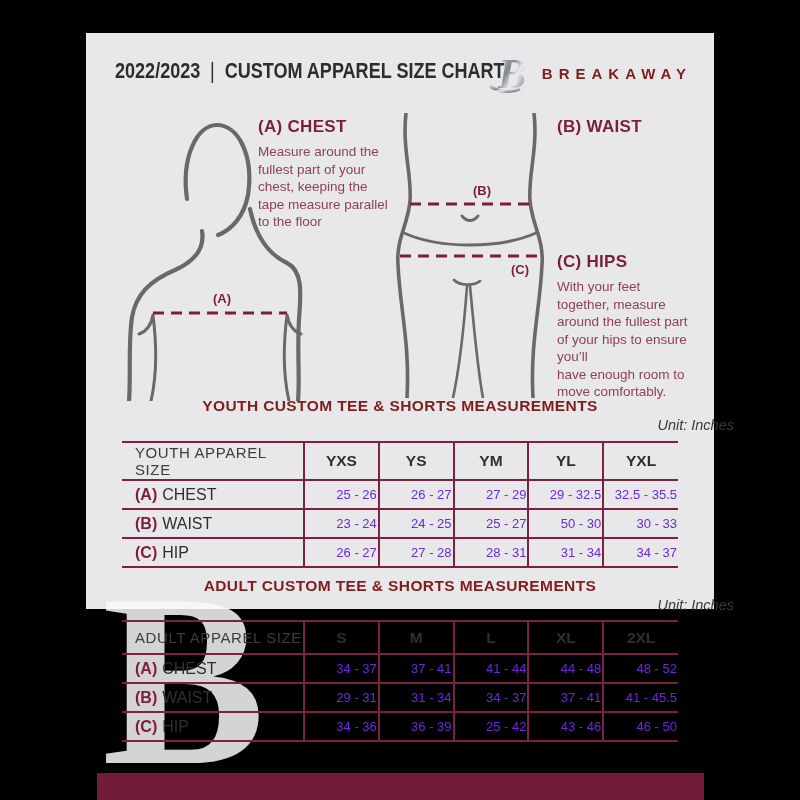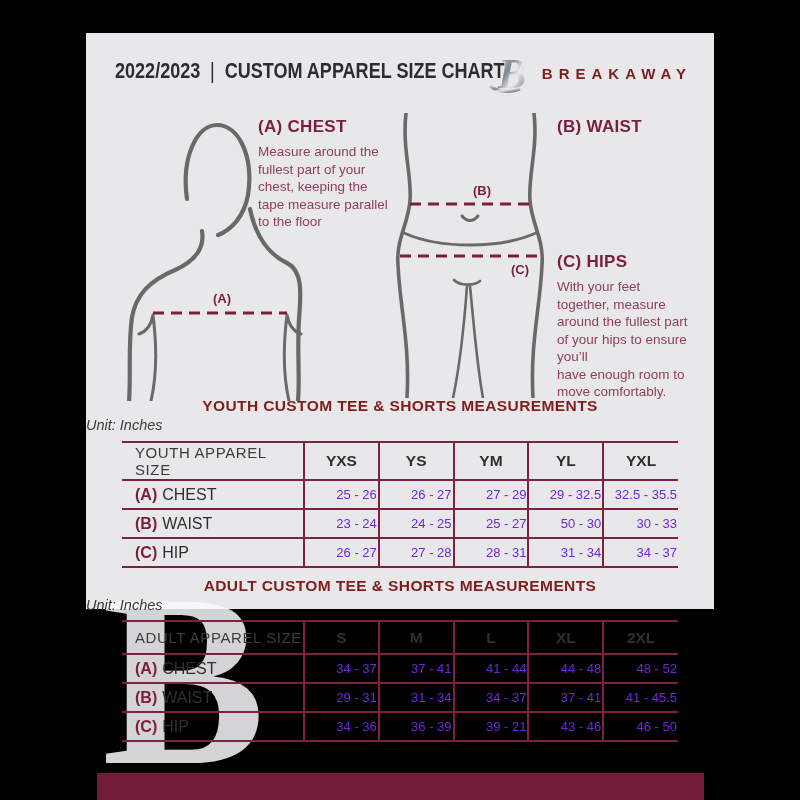--- a/index.html
+++ b/index.html
@@ -45,22 +45,22 @@
   #fig-hips{left:294px;top:80px;}
   .fig path{fill:none;stroke:#696969;stroke-linecap:round;}
   .fig .dash{stroke:#7d1e38;stroke-dasharray:11 7;stroke-width:3.2;stroke-linecap:butt;}
   .fig text{font-family:"Liberation Sans",sans-serif;font-size:13px;font-weight:bold;fill:#7b1e3a;}
   
   .tbl-title{
     position:absolute;left:0;width:100%;text-align:center;
     font-size:15.5px;font-weight:bold;color:#7f1d1d;letter-spacing:.4px;
   }
   .tbl-unit{
-    position:absolute;left:0;width:100%;text-align:left;
-    font-size:14.5px;font-style:italic;color:#3a3a3a;
+    position:absolute;left:0;width:100%;text-align:right;
+    font-size:14.5px;font-style:italic;color:#3a3a3a;padding-left:20px;
   }
   #youth-title{top:364px;}  #youth-unit{top:384px;}
   #adult-title{top:544px;}  #adult-unit{top:564px;}
   
   .size-table{
     position:absolute;left:36px;width:556px;border-collapse:collapse;
     table-layout:fixed;z-index:1;
   }
   #youth-table{top:408px;}
   #adult-table{top:587px;}
@@ -239,21 +239,21 @@
         <td class="val">29 - 31</td>
         <td class="val">31 - 34</td>
         <td class="val">34 - 37</td>
         <td class="val">37 - 41</td>
         <td class="val">41 - 45.5</td>
       </tr>
       <tr>
         <td class="row-label"><span class="prefix">(C)</span><span>HIP</span></td>
         <td class="val">34 - 36</td>
         <td class="val">36 - 39</td>
-        <td class="val">39 - 21</td>
+        <td class="val">25 - 42</td>
         <td class="val">43 - 46</td>
         <td class="val">46 - 50</td>
       </tr>
     </tbody>
   </table>
 
   <div class="footer-bar"></div>
 </div>
 
 </body></html>

